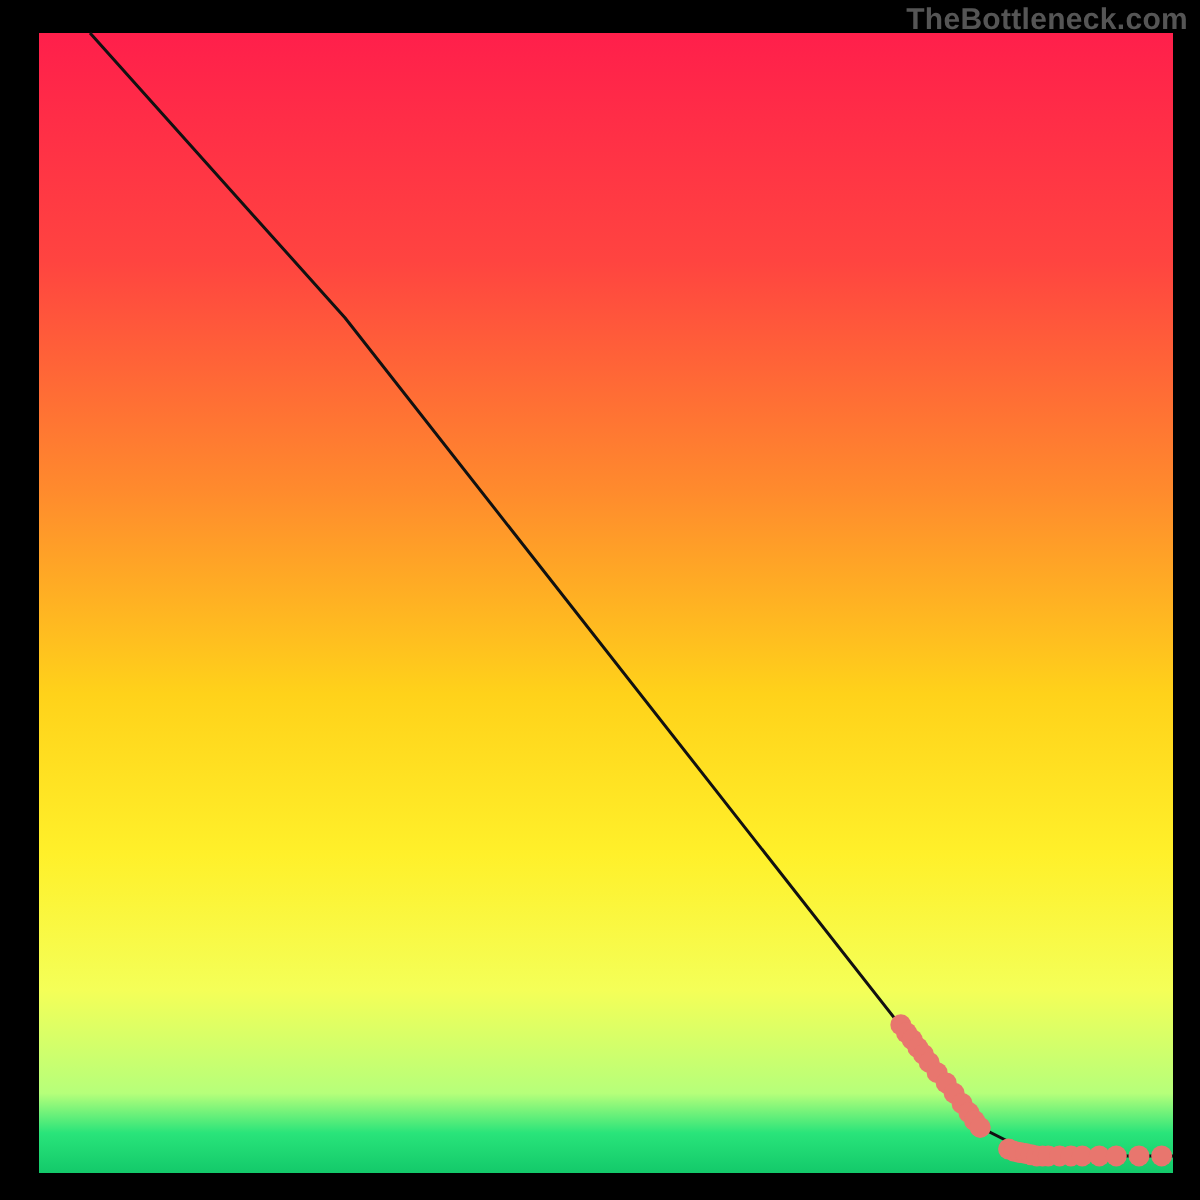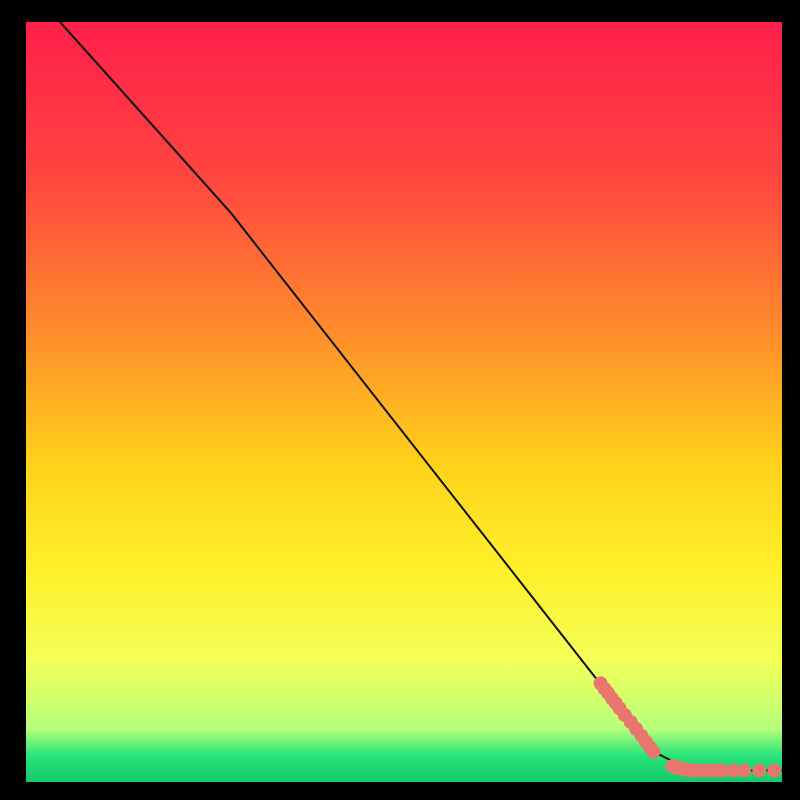--- a/index.html
+++ b/index.html
@@ -74,13 +74,14 @@
         <circle cx="698.84" cy="770.60" r="7" fill="#e8766e"></circle>
         <circle cx="706.40" cy="770.60" r="7" fill="#e8766e"></circle>
         <circle cx="713.96" cy="770.60" r="7" fill="#e8766e"></circle>
         <circle cx="721.52" cy="770.60" r="7" fill="#e8766e"></circle>
         <circle cx="732.86" cy="770.60" r="7" fill="#e8766e"></circle>
         <circle cx="744.20" cy="770.60" r="7" fill="#e8766e"></circle>
         <circle cx="759.32" cy="770.60" r="7" fill="#e8766e"></circle>
         <circle cx="774.44" cy="770.60" r="7" fill="#e8766e"></circle>
       </g>
   </svg>
+  <div class="watermark">TheBottleneck.com</div>
 </div>
 
 </body></html>

